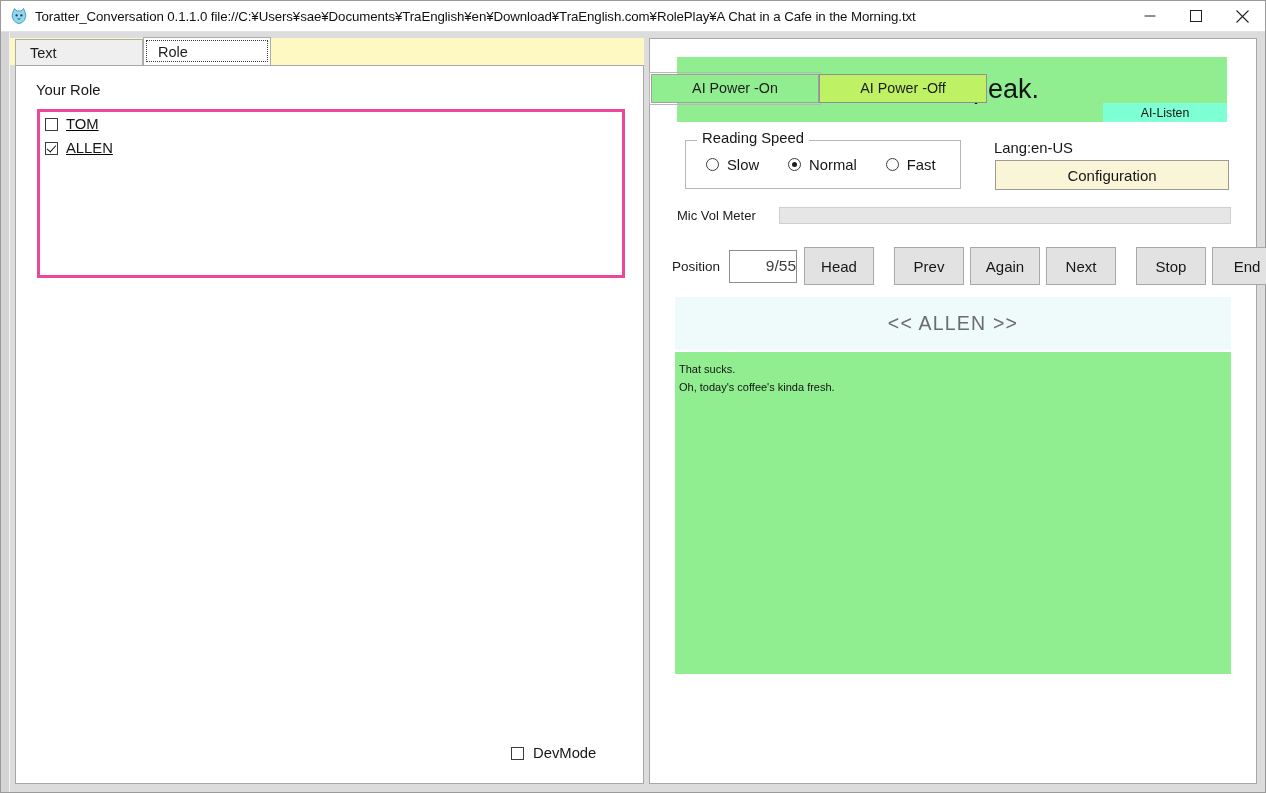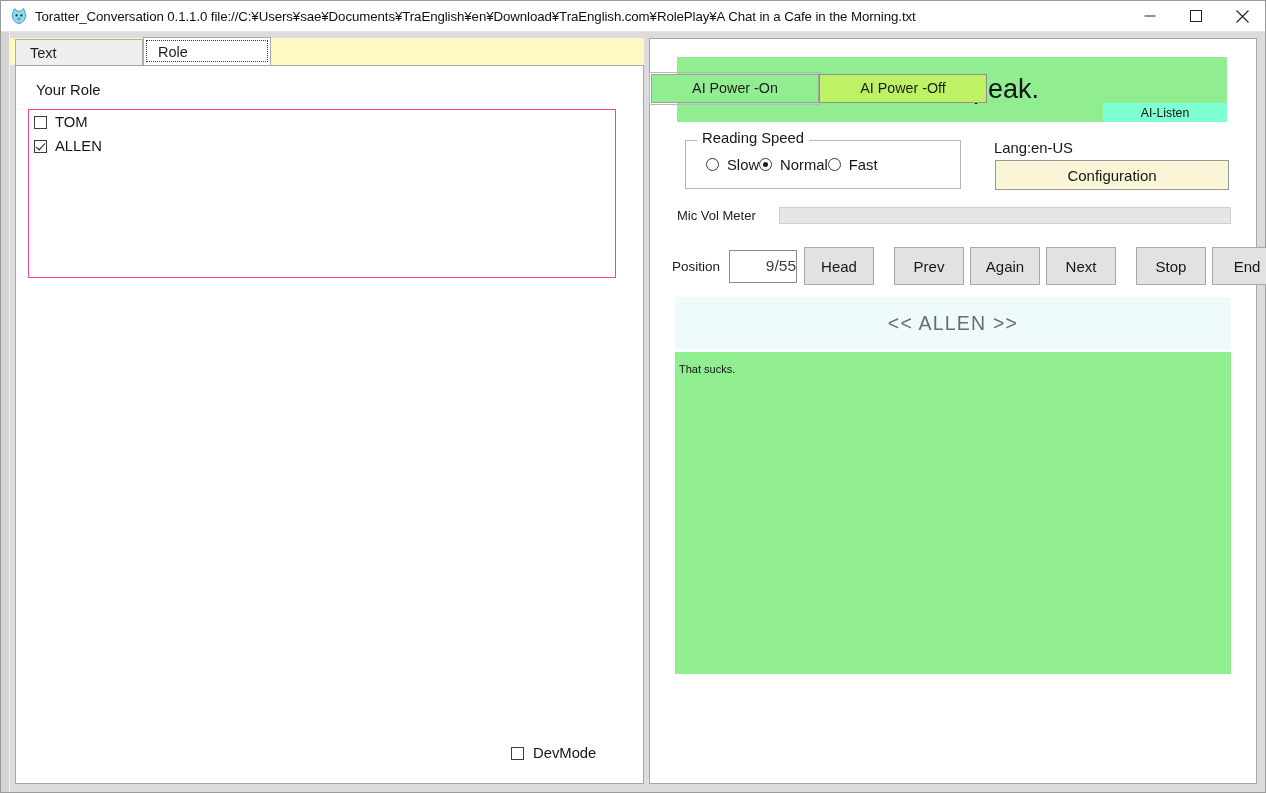--- a/index.html
+++ b/index.html
@@ -107,24 +107,25 @@
     position: relative;
   }
   #your-role-label {
     position: absolute;
     left: 20px; top: 16px;
     font-size: 14.8px;
     color: #171717;
   }
   #role-list {
     position: absolute;
-    left: 12px; top: 43px;
+    left: 21px; top: 43px;
     width: 588px; height: 169px;
     background: #ffffff;
-    border: 1px solid #ec4899;
+    border: 3px solid #ec4899;
+    text-decoration: underline;
   }
   .role-item {
     display: flex; align-items: center;
     height: 24px;
     padding-left: 5px;
     font-size: 14.8px;
     color: #161616;
   }
   .cb {
     width: 13px; height: 13px;
@@ -223,20 +224,21 @@
     left: 11px; top: -11px;
     background: #ffffff;
     padding: 0 5px;
     font-size: 14.8px;
     color: #171717;
   }
   #speed-options {
     display: flex; 
     height: 100%;
     padding-left: 20px;
+    gap: 29px;
   }
   .radio-opt {
     display: flex; align-items: center;
     font-size: 14.8px; color: #161616;
   }
   .radio {
     width: 13px; height: 13px;
     border: 1px solid #3c3c3c;
     border-radius: 50%;
     background: #ffffff;
@@ -445,20 +447,21 @@
         <span class="nav-btn">Again</span>
         <span class="nav-btn">Next</span>
         <span class="nav-btn gap">Stop</span>
         <span class="nav-btn">End</span>
       </div>
 
       <div id="speaker-header">&lt;&lt; ALLEN &gt;&gt;</div>
 
       <div id="dialogue-area">
         <div class="dialogue-line">That sucks.</div>
+        <div class="dialogue-line">Oh, today's coffee's kinda fresh.</div>
       </div>
     </div>
 
     <div id="top-row">
       <span id="ai-power-on">AI Power -On</span>
       <span id="ai-power-off">AI Power -Off</span>
     </div>
 
   </div>
 </div>

